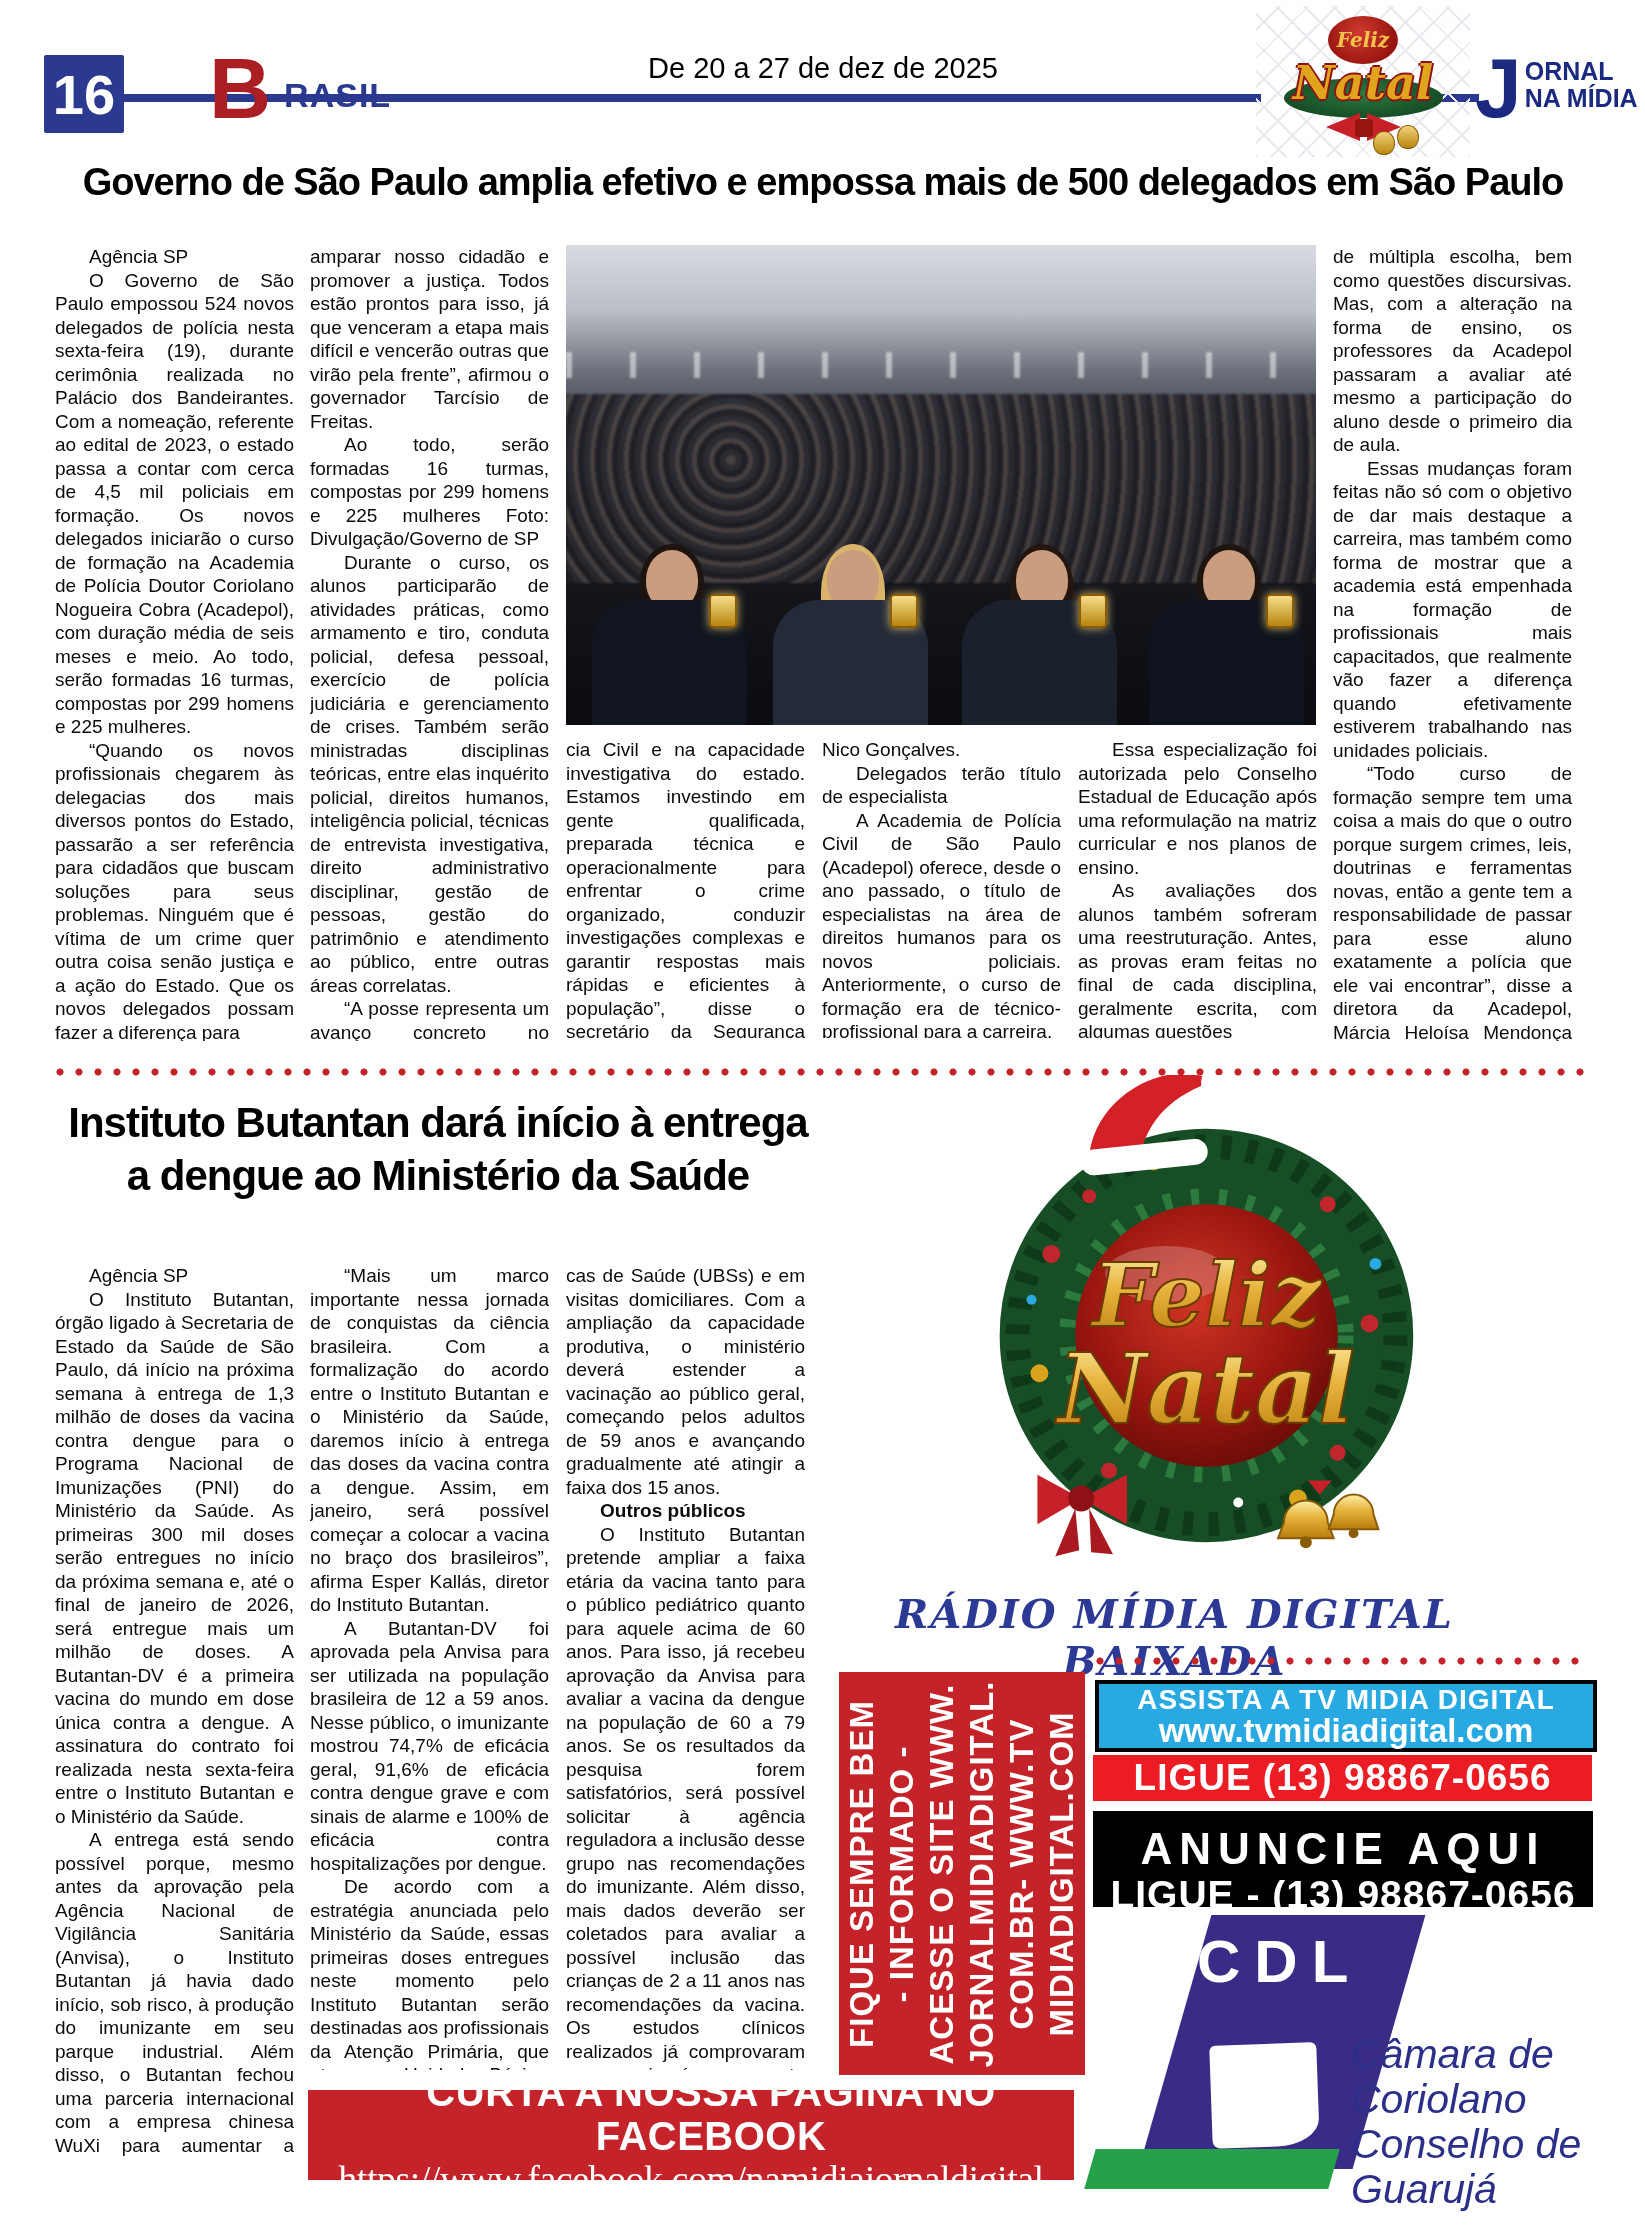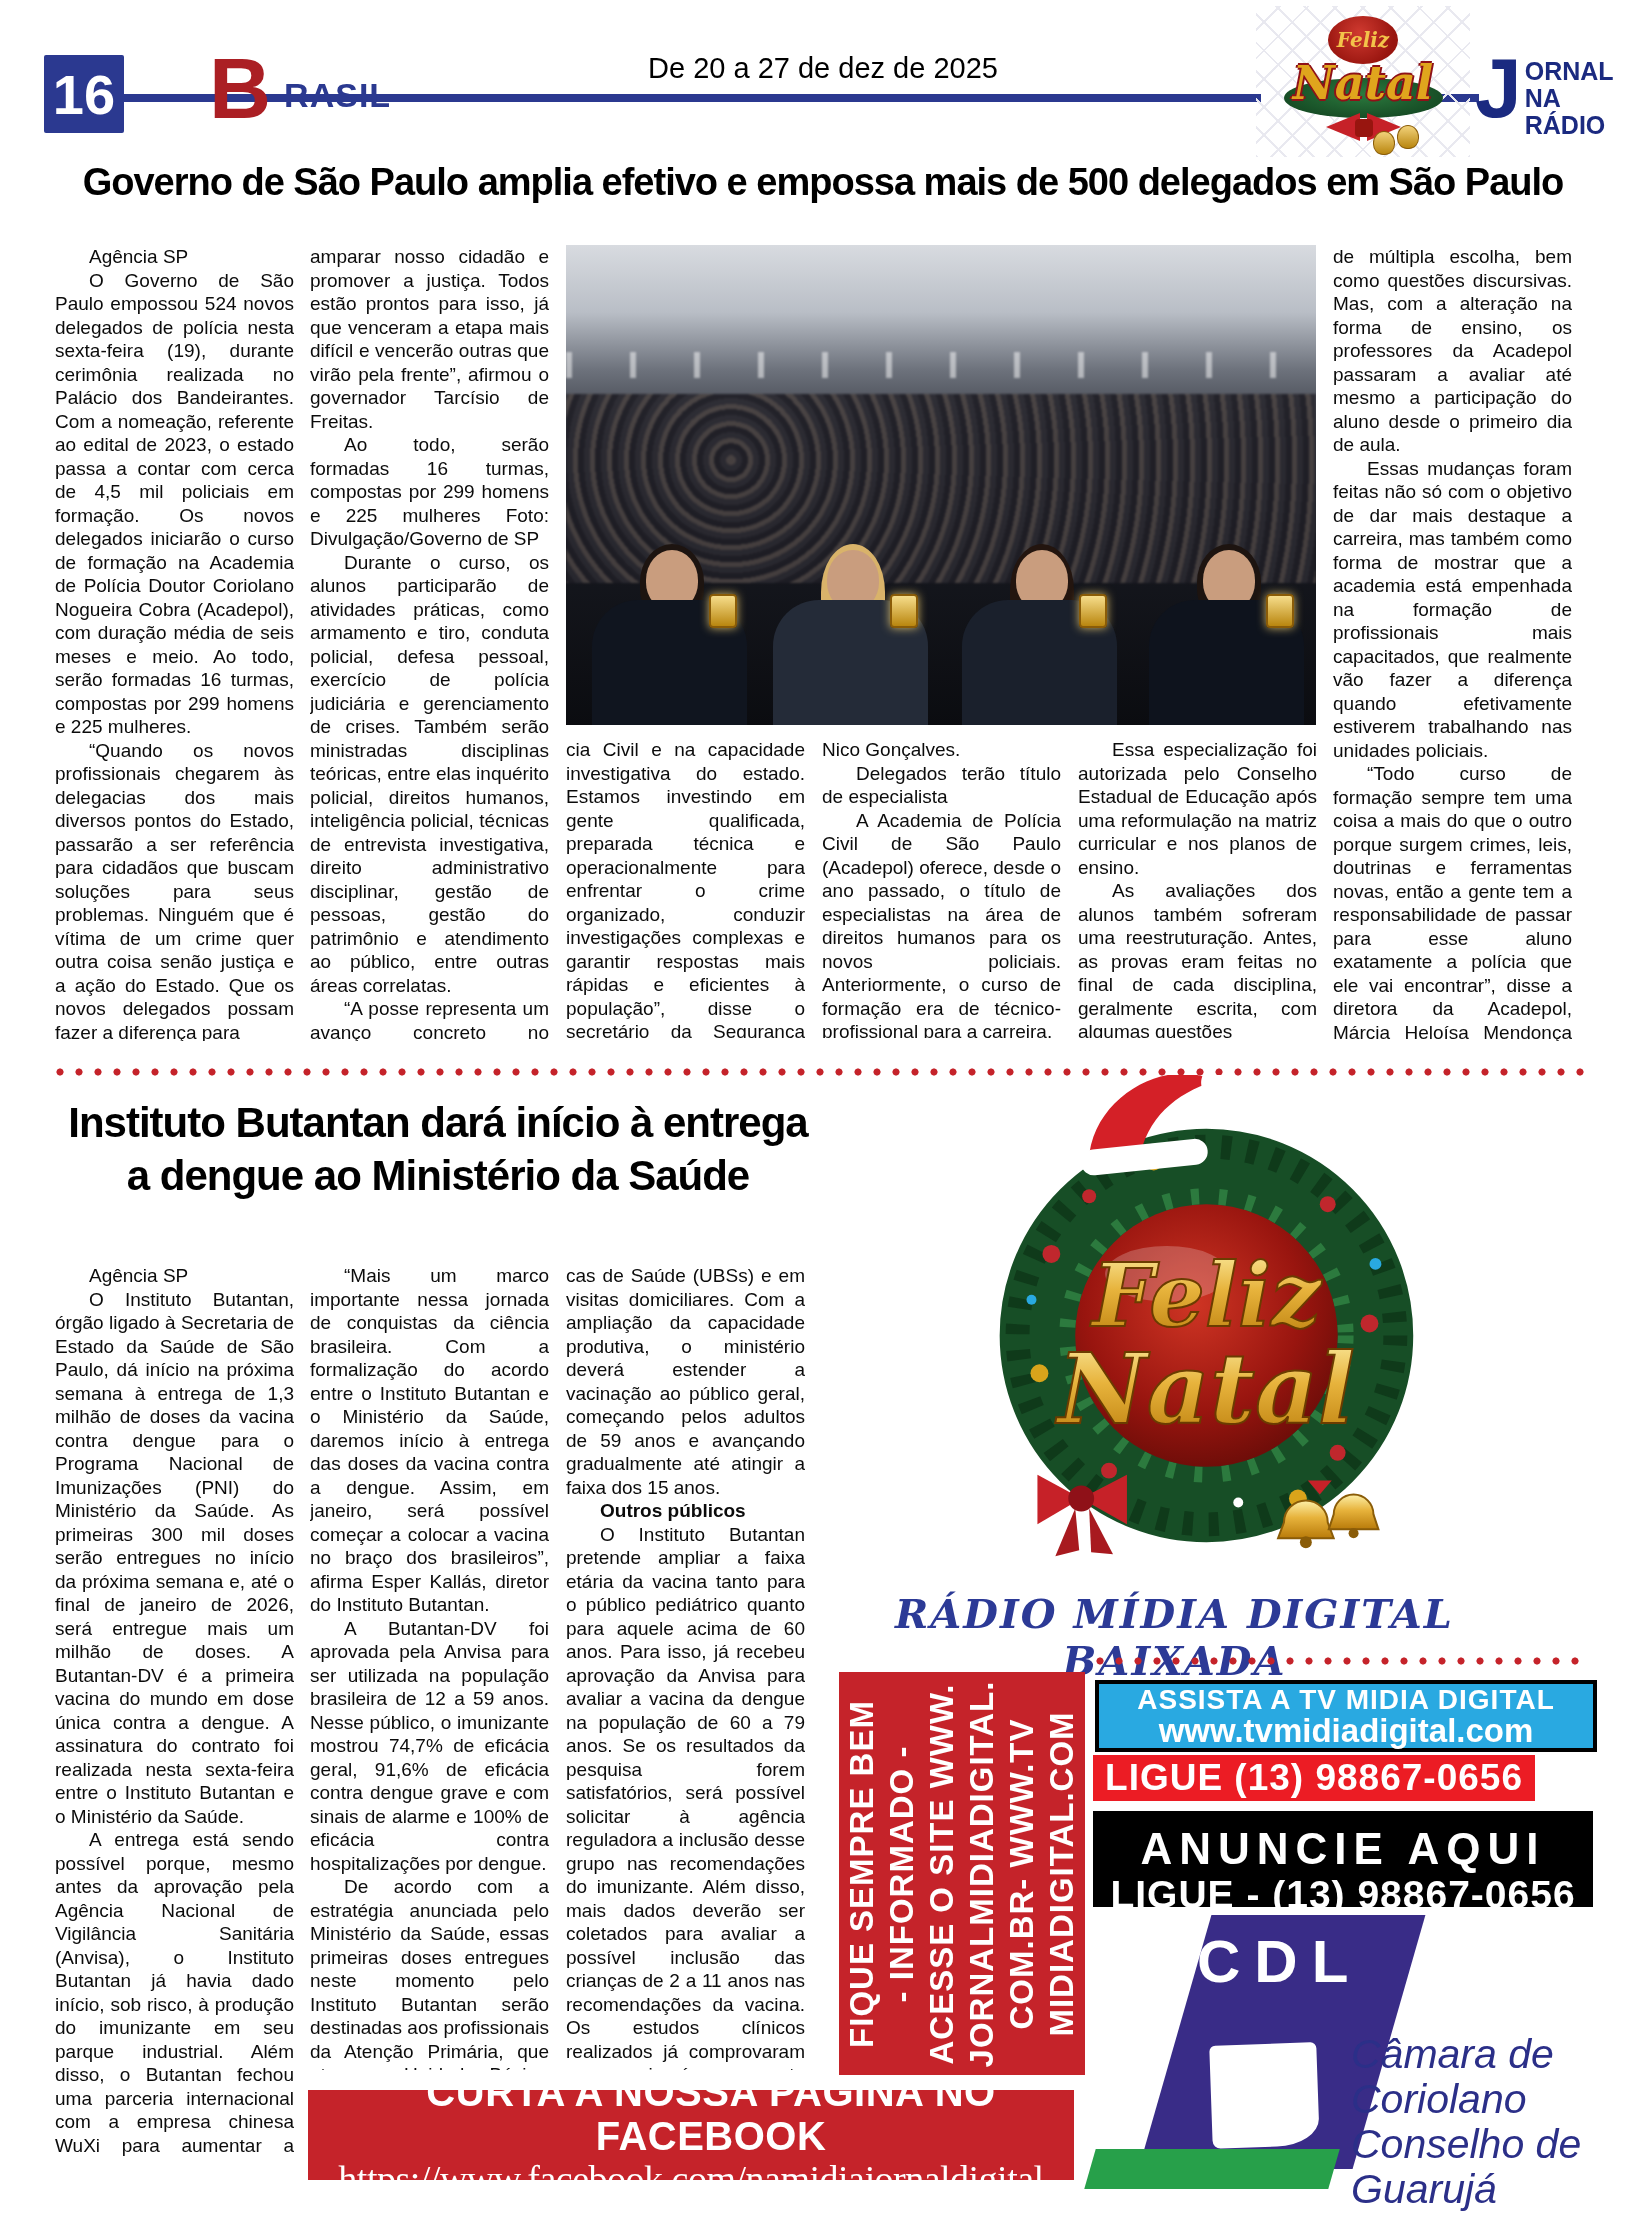--- a/index.html
+++ b/index.html
@@ -93,21 +93,21 @@
      font-family:"DejaVu Serif",serif;font-style:italic;font-weight:bold;font-size:40px;
      color:#2c3a96;letter-spacing:2px;}
   .vbanner{position:absolute;left:839px;top:1672px;width:246px;height:403px;background:#c5232a;}
   .vbanner .vtext{position:absolute;left:50%;top:50%;width:403px;height:246px;
      transform:translate(-50%,-50%) rotate(-90deg);display:flex;flex-direction:column;justify-content:center;
      text-align:center;color:#fff;font-weight:bold;font-size:33px;line-height:40px;letter-spacing:1px;}
   .assista{position:absolute;left:1095px;top:1680px;width:494px;height:64px;background:#29a9e1;
      border:4px solid #000;display:flex;flex-direction:column;justify-content:center;text-align:center;color:#fff;font-weight:bold;}
   .assista .l1{font-size:28px;line-height:30px;letter-spacing:1px;}
   .assista .l2{font-size:33px;line-height:32px;}
-  .ligue{position:absolute;left:1093px;top:1755px;width:442px;height:46px;background:#ec1c24;
+  .ligue{position:absolute;left:1093px;top:1755px;width:499px;height:46px;background:#ec1c24;
      color:#fff;font-weight:bold;font-size:37px;line-height:46px;text-align:center;letter-spacing:1px;}
   .anuncie{position:absolute;left:1093px;top:1811px;width:500px;height:96px;background:#000;
      color:#fff;font-weight:bold;text-align:center;display:flex;flex-direction:column;justify-content:center;}
   .anuncie .l1{font-size:44px;line-height:48px;letter-spacing:7px;margin-top:24px;}
   .anuncie .l2{font-size:39px;line-height:44px;letter-spacing:1px;}
 
   
   .cdl{position:absolute;left:1090px;top:1905px;width:556px;height:328px;}
   .cdl .par{position:absolute;left:85px;top:10px;width:214px;height:254px;background:#392c87;transform:skewX(-16deg);}
   .cdl .acr{position:absolute;left:107px;top:22px;width:209px;color:#fff;font-weight:bold;font-size:60px;letter-spacing:14px;}
@@ -143,21 +143,21 @@
     <div class="bowl"></div>
     <div class="bowr"></div>
     <div class="knot"></div>
     <div class="bell b1"></div>
     <div class="bell b2"></div>
   </div>
   <div class="jlogo">
     <span class="bigJ">J</span>
     <span class="stack">
       <div>ORNAL</div>
-      <div>NA RÁDIO</div>
+      <div>NA MÍDIA</div>
     </span>
   </div>
 
   <div class="headline1">Governo de São Paulo amplia efetivo e empossa mais de 500 delegados em São Paulo</div>
   <div class="col a1c1 body-text">
       <p>Agência SP</p>
       <p>O Governo de São Paulo empossou 524 novos delegados de polícia nesta sexta-feira (19), durante cerimônia realizada no Palácio dos Bandeirantes.  Com a nomeação, referente ao edital de 2023, o estado passa a contar com cerca de 4,5 mil policiais em formação. Os novos delegados iniciarão o curso de formação na Academia de Polícia Doutor Coriolano Nogueira Cobra (Acadepol), com duração média de seis meses e meio. Ao todo, serão formadas 16 turmas, compostas por 299 homens e 225 mulheres.</p>
       <p>“Quando os novos profissionais chegarem às delegacias dos mais diversos pontos do Estado, passarão a ser referência para cidadãos que buscam soluções para seus problemas. Ninguém que é vítima de um crime quer outra coisa senão justiça e a ação do Estado. Que os novos delegados possam fazer a diferença para</p>
     </div>
   <div class="col a1c2 body-text">

